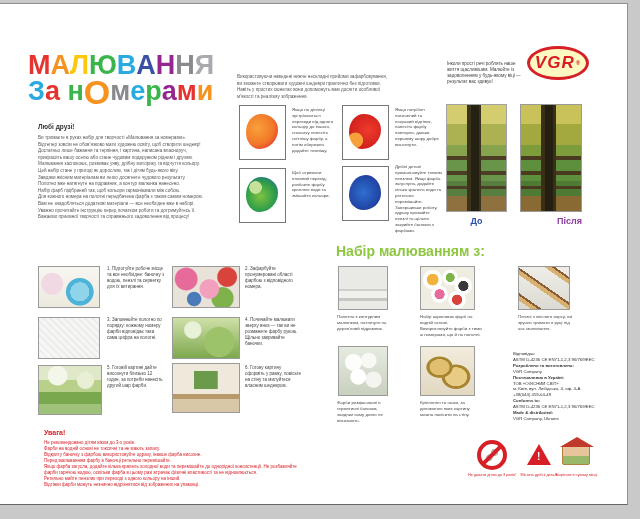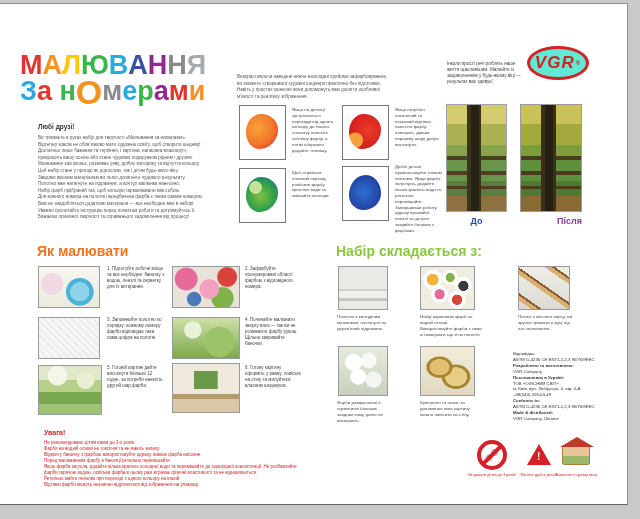--- a/index.html
+++ b/index.html
@@ -2,21 +2,21 @@
 <html><head>
 <meta charset="utf-8">
 <style>
   * { margin:0; padding:0; box-sizing:border-box; }
   body { font-family:"Liberation Sans", sans-serif; }
   #screen { position:relative; width:640px; height:519px; background:#c9c9c9; overflow:hidden; }
   #page { position:absolute; left:0; top:3px; width:628px; height:502px; background:#ffffff;
           border-top:1px solid #8f8f8f; border-right:1px solid #8f8f8f; border-bottom:1px solid #666; }
 
   
-  .title { position:absolute; left:20px; top:48px; }
+  .title { position:absolute; left:28px; top:48px; }
   .title-row { font-weight:bold; font-size:27px; line-height:26px; white-space:nowrap; }
   .title-row .big { font-size:34px; vertical-align:-4px; }
   .letter { display:inline-block; }
 
   .greeting { position:absolute; left:38px; top:119px; font-size:6.5px; font-weight:bold; color:#333; }
   .intro { position:absolute; left:38px; top:131px; width:198px; }
   .tinyline { font-size:4.6px; line-height:6.6px; color:#5a5a5a; }
 
   
   .h-blue   { position:absolute; left:237px; top:49px;  font-size:14px; font-weight:bold; color:#1e76bc; }
@@ -33,21 +33,21 @@
   .blob-red    { background:radial-gradient(circle at 20% 75%, #f6a13b 0 20%, rgba(0,0,0,0) 22%),
                  radial-gradient(circle at 60% 45%, #ee3b2c, #cf1d1b 75%); }
   .blob-green  { background:radial-gradient(circle at 30% 30%, #c6e29a 0 18%, rgba(0,0,0,0) 20%),
                  radial-gradient(circle at 45% 55%, #7fc241, #2f9e49 55%, #21708f 88%); }
   .blob-blue   { background:radial-gradient(circle at 45% 50%, #2f6fd0, #1f3f9e 75%); border-radius:52% 48% 55% 45%/58% 52% 48% 42%; }
 
   .note { position:absolute; left:447px; top:57px; width:78px; font-size:4.6px; line-height:6px; color:#444; }
 
   .vgr { position:absolute; left:527px; top:42px; width:62px; height:34px; border:3px solid #d61f26;
          border-radius:50%; display:flex; align-items:center; justify-content:center;
-         color:#d61f26; font-weight:bold; font-style:italic; font-size:17px; letter-spacing:1px; background:#5eead4; }
+         color:#d61f26; font-weight:bold; font-style:italic; font-size:17px; letter-spacing:1px; background:#fef9c3; }
   .vgr sup { font-size:6px; font-style:normal; margin-left:1px; }
 
   .ph { position:absolute; border:1px solid #9a9a9a; }
   .tree { background:
       linear-gradient(90deg, rgba(0,0,0,0) 0 34%, #3a3018 34% 40%, #241f10 40% 54%, #3a3018 54% 58%, rgba(0,0,0,0) 58%),
       linear-gradient(180deg, rgba(0,0,0,0) 0 48%, #4a3b20 48% 52%, rgba(0,0,0,0) 52% 62%, #4a3b20 62% 66%, rgba(0,0,0,0) 66% 76%, #4a3b20 76% 79%, rgba(0,0,0,0) 79%),
       linear-gradient(180deg, #c9c25a 0 18%, #a3a83f 18% 38%, #7d9c3c 38% 52%, #5e8f3d 52% 72%, #4f7a33 72% 86%, #8a6a33 86%); }
   .tree-light { filter:saturate(0.85) brightness(1.06); }
   .img-label { position:absolute; font-size:9px; font-weight:bold; text-align:center; }
 
@@ -170,38 +170,37 @@
     <div class="vgr">
       <span>VGR</span>
         <sup>®</sup>
     </div>
 
     <div class="ph tree tree-light" style="left:446px; top:100px; width:61px; height:108px;"></div>
     <div class="ph tree" style="left:520px; top:100px; width:62px; height:108px;"></div>
     <div class="img-label" style="left:446px; top:212px; width:61px; color:#2b4ea8;">До</div>
     <div class="img-label" style="left:520px; top:212px; width:62px; color:#8b3a9e;text-align:right;">Після</div>
 
-    <div class="h-orange">Як малювати</div>
 
     <div class="ph img-jars" style="left:38px;  top:262px; width:62px; height:42px;"></div>
     <div class="step-text" style="left:107px; top:262px; width:58px;">1. Підготуйте робоче місце та все необхідне: баночку з водою, пензлі та серветку для їх витирання.</div>
     <div class="ph img-paints" style="left:172px; top:262px; width:68px; height:42px;"></div>
     <div class="step-text" style="left:245px; top:262px; width:56px;">2. Зафарбуйте пронумеровані області фарбою з відповідного номера.</div>
 
     <div class="ph img-canvas" style="left:38px;  top:313px; width:62px; height:42px;"></div>
     <div class="step-text" style="left:107px; top:313px; width:58px;">3. Заповнюйте полотно по порядку: кожному номеру фарби відповідає така сама цифра на полотні.</div>
     <div class="ph img-green" style="left:172px; top:313px; width:68px; height:42px;"></div>
     <div class="step-text" style="left:245px; top:313px; width:56px;">4. Починайте малювати зверху вниз — так ви не розмажете фарбу рукою. Щільно закривайте баночки.</div>
 
     <div class="ph img-scape" style="left:38px;  top:361px; width:64px; height:50px;"></div>
     <div class="step-text" style="left:107px; top:361px; width:58px;">5. Готовій картині дайте висохнути близько 12 годин, за потреби нанесіть другий шар фарби.</div>
     <div class="ph img-room" style="left:172px; top:359px; width:68px; height:50px;"></div>
     <div class="step-text" style="left:245px; top:361px; width:56px;">6. Готову картину оформіть у рамку, повісьте на стіну та милуйтеся власним шедевром.</div>
 
-    <div class="h-green">Набір складається з:</div>
+    <div class="h-green">Набір малюванням з:</div>
 
     <div class="ph img-kit1" style="left:338px; top:262px; width:50px; height:44px;"></div>
     <div class="ph img-kit2" style="left:420px; top:262px; width:55px; height:44px;"></div>
     <div class="ph img-kit3" style="left:518px; top:262px; width:52px; height:44px;"></div>
     <div class="kit-cap" style="left:337px; top:310px; width:58px;">Полотно з контурним малюнком, натягнуте на дерев'яний підрамник.</div>
     <div class="kit-cap" style="left:420px; top:310px; width:62px;">Набір акрилових фарб на водній основі. Використовуйте фарби з тими ж номерами, що й на полотні.</div>
     <div class="kit-cap" style="left:518px; top:310px; width:58px;">Пензлі з якісного ворсу, які зручно тримати в руці під час малювання.</div>
 
     <div class="ph img-kit4" style="left:338px; top:342px; width:50px; height:50px;"></div>
     <div class="ph img-kit5" style="left:420px; top:342px; width:55px; height:50px;"></div>

